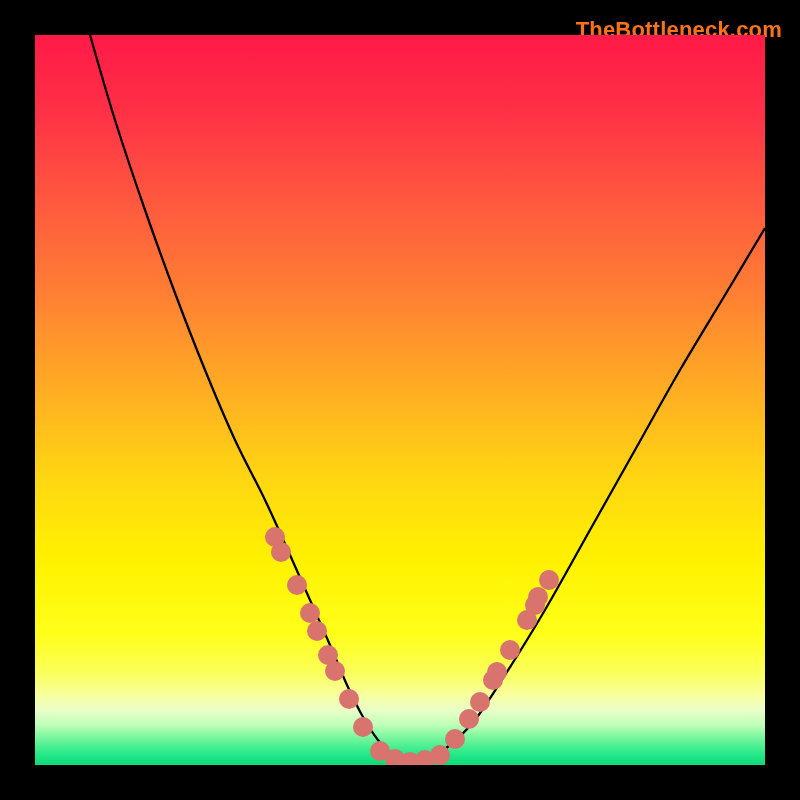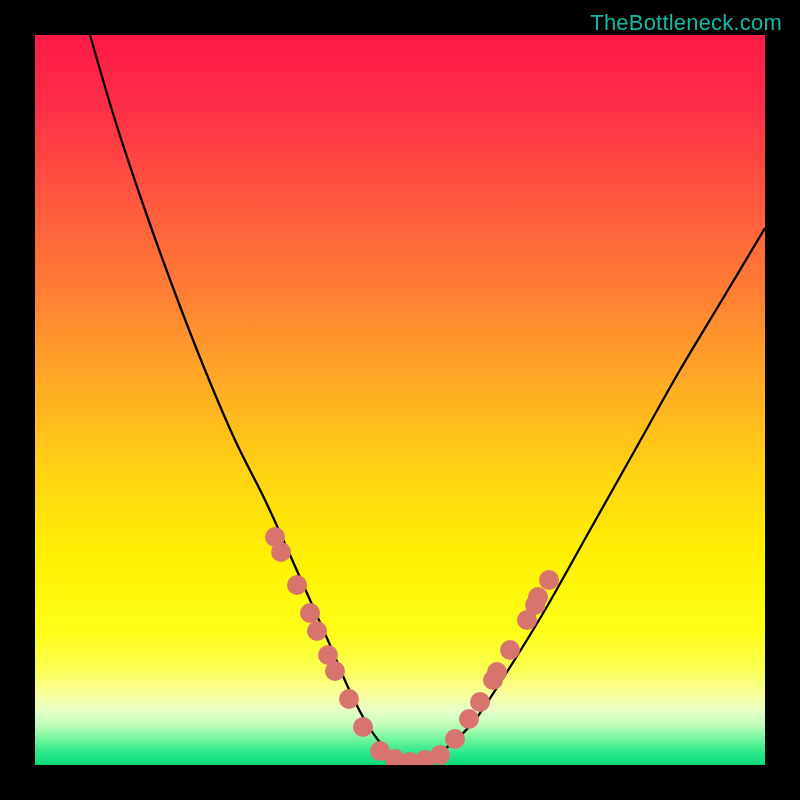--- a/index.html
+++ b/index.html
@@ -29,25 +29,25 @@
   }
   .gradient-bg {
     position: absolute;
     top: 0;
     left: 0;
     width: 100%;
     height: 100%;
   }
   .watermark {
     position: absolute;
-    top: 10px;
+    top: 17px;
     right: 18px;
-    color: #14b8a6;
+    color: #f97316;
     font-size: 22px;
-    font-weight: 400;
+    font-weight: 700;
     letter-spacing: 0.2px;
   }
   svg.curves {
     position: absolute;
     top: 0;
     left: 0;
   }
 </style>
 </head>
 <body>

